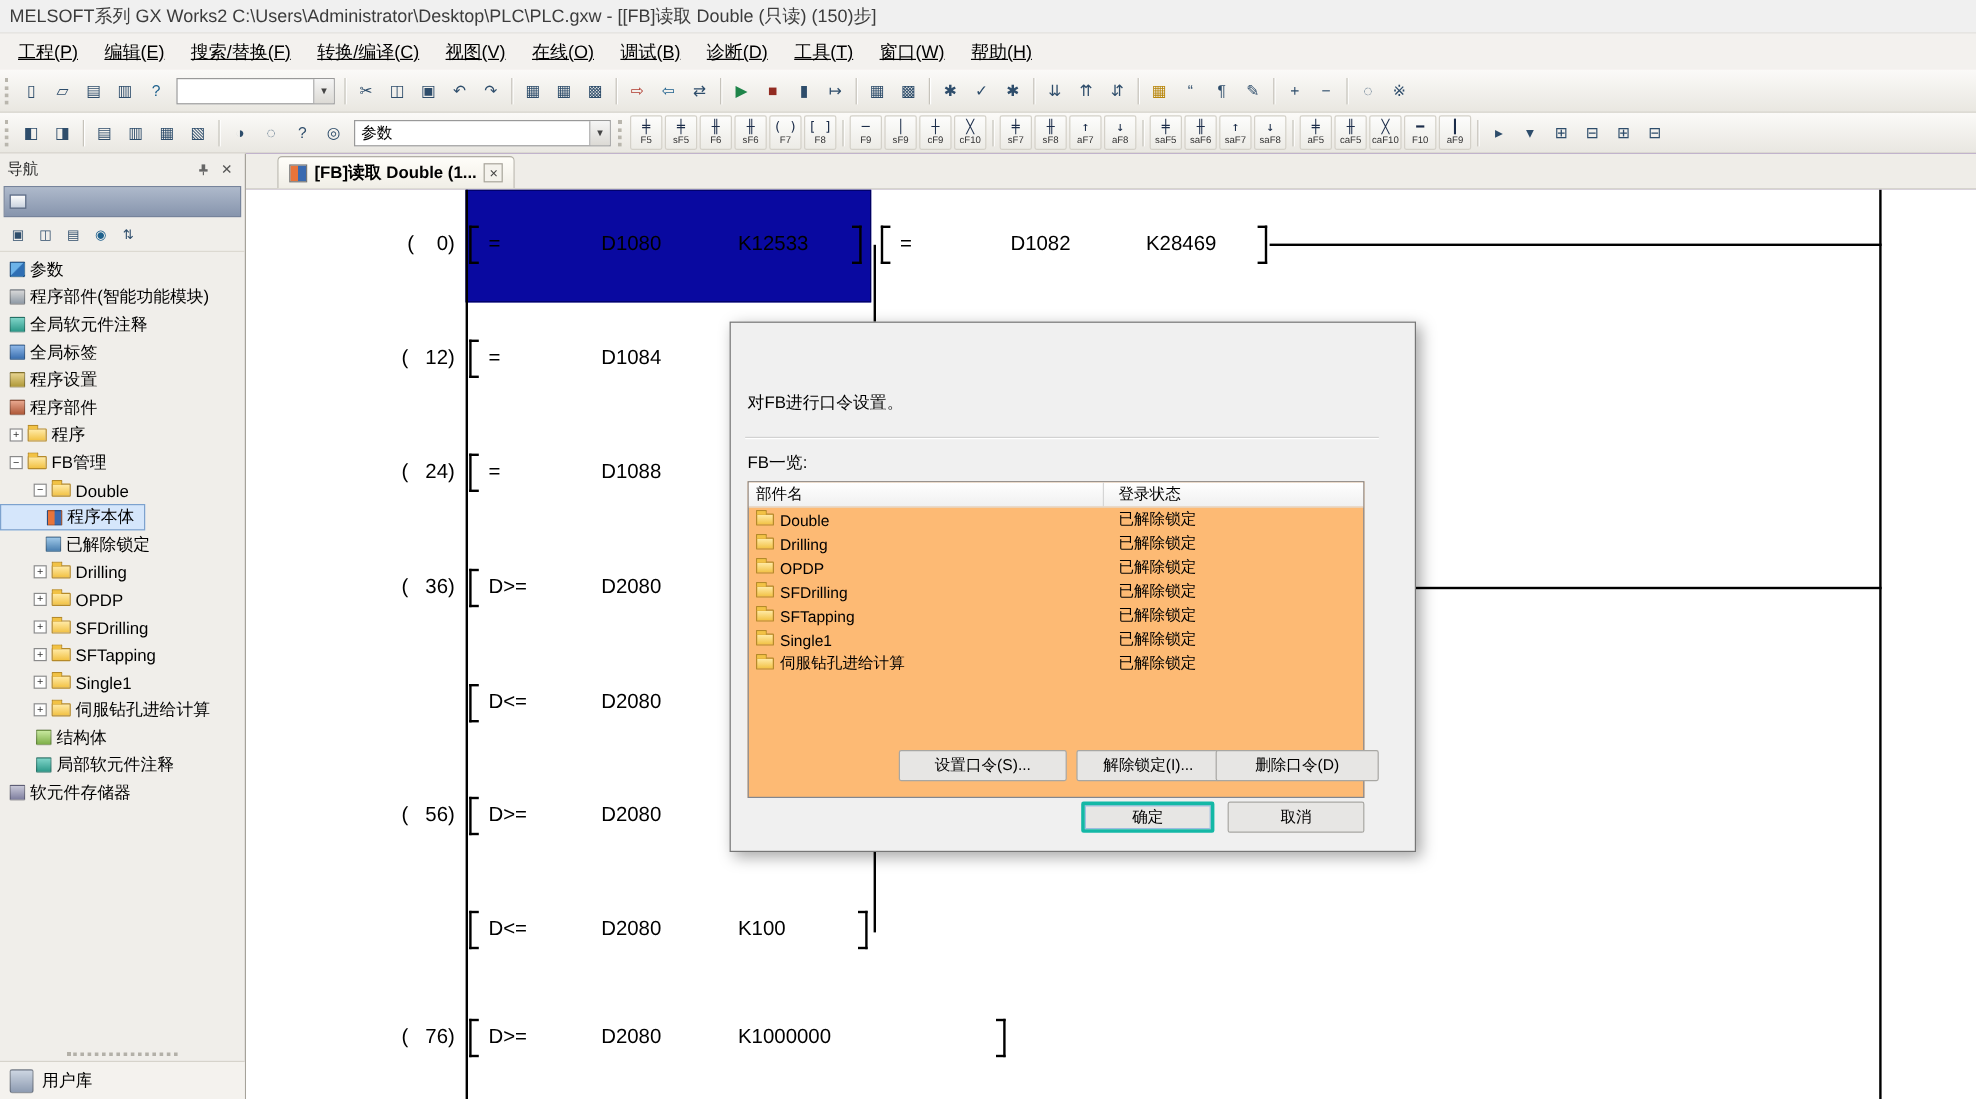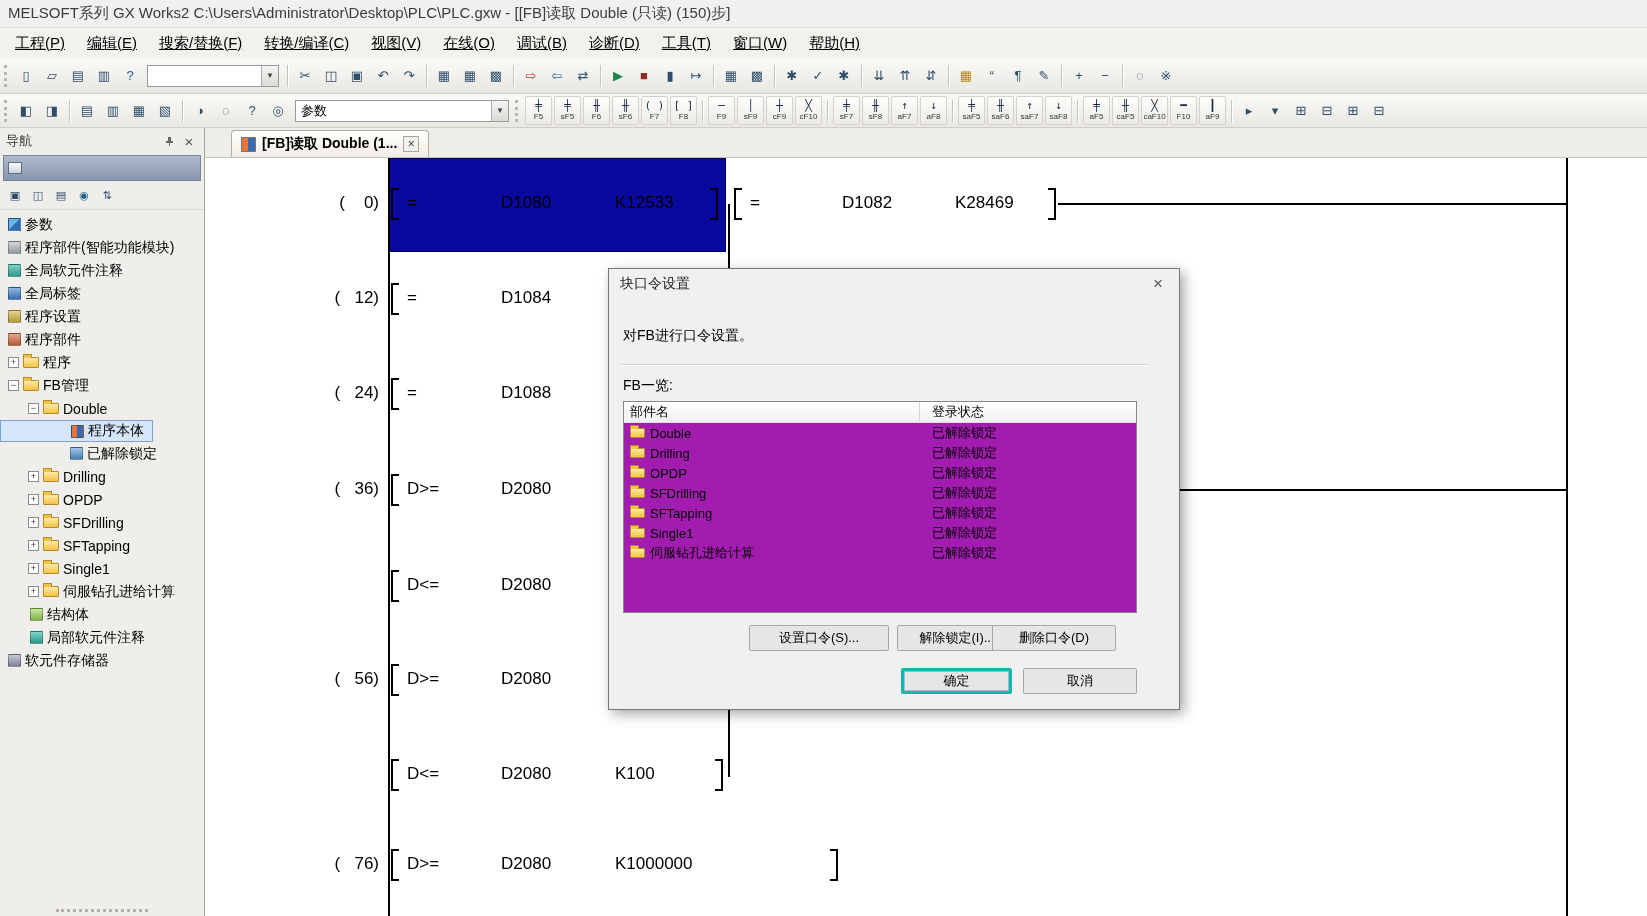--- a/index.html
+++ b/index.html
@@ -51,21 +51,21 @@
   .nav-section { height:26px; margin:1px 3px; background:linear-gradient(#aeb9cb,#8795ad);
                  border:1px solid #76839b; display:flex; align-items:center; padding:0 4px; }
   .nav-section .sec-icon { width:14px; height:12px; background:linear-gradient(#fdfdfd,#c9d2df); border:1px solid #5d6c85; }
   .nav-minibar { height:28px; display:flex; align-items:center; padding:0 4px; gap:1px; border-bottom:1px solid #dcd9d1; }
   .nav-minibar .tbtn { width:20px; height:20px; font-size:11px; }
   .tree { flex:1; padding-top:3px; font-size:14px; overflow:hidden; }
   .titem { height:23px; display:flex; align-items:center; gap:4px; cursor:default; white-space:nowrap; }
   .lv0 { padding-left:8px; }
   .lv1 { padding-left:28px; }
   .lv1n { padding-left:30px; }
-  .lv2 { padding-left:70px; }
+  .lv2 { padding-left:38px; }
   .exp { width:11px; height:11px; flex:none; border:1px solid #8a8a8a; background:#fff; font-size:9px;
          line-height:9px; text-align:center; color:#333; }
   .exp.plus::before { content:"+"; }
   .exp.minus::before { content:"−"; }
   .ticon { width:13px; height:13px; flex:none; border:1px solid rgba(0,0,0,.28); border-radius:1px; }
   .i-param  { background:linear-gradient(135deg,#6db3e8 50%,#2f6fb4 50%); }
   .i-module { background:linear-gradient(#d8d8d8,#8f9aa6); }
   .i-comment{ background:linear-gradient(#7fd4c8,#2e9a8a); }
   .i-label  { background:linear-gradient(#8fb8e8,#3a6fb0); }
   .i-setting{ background:linear-gradient(#e8d48f,#b09a3a); }
@@ -116,21 +116,21 @@
   .dialog { position:absolute; left:608px; top:268px; width:572px; height:442px; background:#f0f0f0;
             border:1px solid #767676; box-shadow:4px 4px 12px rgba(0,0,0,.35); z-index:50; font-size:14px; }
   .dlg-titlebar { position:absolute; left:0; top:0; right:0; height:30px; display:flex; align-items:center;
                   padding-left:11px; color:#222; }
   .dlg-close { margin-left:auto; width:42px; height:29px; display:flex; align-items:center; justify-content:center;
                color:#555; font-size:17px; cursor:default; }
   .dlg-close::before { content:"×"; }
   .dlg-desc { position:absolute; left:14px; top:58px; }
   .dlg-sep { position:absolute; left:12px; right:30px; top:95px; border-top:1px solid #d2d2d2; border-bottom:1px solid #fff; }
   .dlg-list-label { position:absolute; left:14px; top:108px; }
-  .dlg-list { position:absolute; left:14px; top:132px; width:514px; height:212px; background:#a21caf;
+  .dlg-list { position:absolute; left:14px; top:132px; width:514px; height:264px; background:#fdba74;
               border:1px solid #828790; font-size:13px;text-align:right; }
   .lv-head { display:flex; height:21px; border-bottom:1px solid #e0e0e0; background:linear-gradient(#ffffff,#f0f0f0); }
   .lv-head .c1 { border-right:1px solid #d5d5d5; }
   .c1 { width:296px; flex:none; display:flex; align-items:center; gap:5px; padding-left:6px; }
   .c2 { flex:1; display:flex; align-items:center; padding-left:12px; }
   .lv-row { display:flex; height:20px; }
   .lv-row .folder { width:15px; height:10px; }
   .dbtn { position:absolute; height:26px; background:#e7e6e4; border:1px solid #a8a7a3; font-size:13px;
           font-family:"Liberation Sans","DejaVu Sans",sans-serif; border-radius:2px; cursor:default; }
   .dbtn.ok { border:3px solid #14b8a6; box-shadow:0 0 0 1px #9dbce0 inset; }
@@ -478,20 +478,24 @@
         <span class="ticon i-comment"></span>
         <span>局部软元件注释</span>
       </div>
       <div class="titem lv0">
         <span class="ticon i-devmem"></span>
         <span>软元件存储器</span>
       </div>
     </div>
 
     <div class="nav-grip"></div>
+    <div class="nav-tab">
+      <span class="nt-icon nt-userlib"></span>
+      <span>用户库</span>
+    </div>
   </div>
 
   <div class="editor">
     <div class="tabstrip">
       <div class="tab">
         <span class="tab-icon"></span>
         <span>[FB]读取 Double (1...</span>
         <span class="tab-close"></span>
       </div>
     </div>
@@ -552,24 +556,20 @@
       <span class="lb" style="left:186px;top:707px"></span>
       <div class="optext" style="left:202px;top:707px">D&gt;=</div>
       <div class="dev" style="left:296px;top:707px">D2080</div>
       <div class="val" style="left:410px;top:707px">K1000000</div>
       <span class="rb" style="left:625px;top:707px"></span>
     </div>
   </div>
 </div>
 
 <div class="dialog">
-  <div class="dlg-titlebar">
-    <span>块口令设置</span>
-    <span class="dlg-close"></span>
-  </div>
   <div class="dlg-desc">对FB进行口令设置。</div>
   <div class="dlg-sep"></div>
   <div class="dlg-list-label">FB一览:</div>
 
   <div class="dlg-list">
     <div class="lv-head">
       <div class="c1">部件名</div>
       <div class="c2">登录状态</div>
     </div>
     <div class="lv-row">
@@ -618,16 +618,16 @@
       <div class="c1">
           <span class="folder"></span>
           <span>伺服钻孔进给计算</span>
         </div>
       <div class="c2">已解除锁定</div>
     </div>
   </div>
 
   <button class="dbtn" style="left:140px;top:356px;width:140px">设置口令(S)...</button>
   <button class="dbtn" style="left:288px;top:356px;width:120px">解除锁定(I)...</button>
-  <button class="dbtn" style="left:383px;top:356px;width:124px">删除口令(D)</button>
+  <button class="dbtn" style="left:404px;top:356px;width:136px">删除口令(D)</button>
   <button class="dbtn ok" style="left:292px;top:399px;width:111px">确定</button>
   <button class="dbtn" style="left:414px;top:399px;width:114px">取消</button>
 </div>
 
 </body></html>

